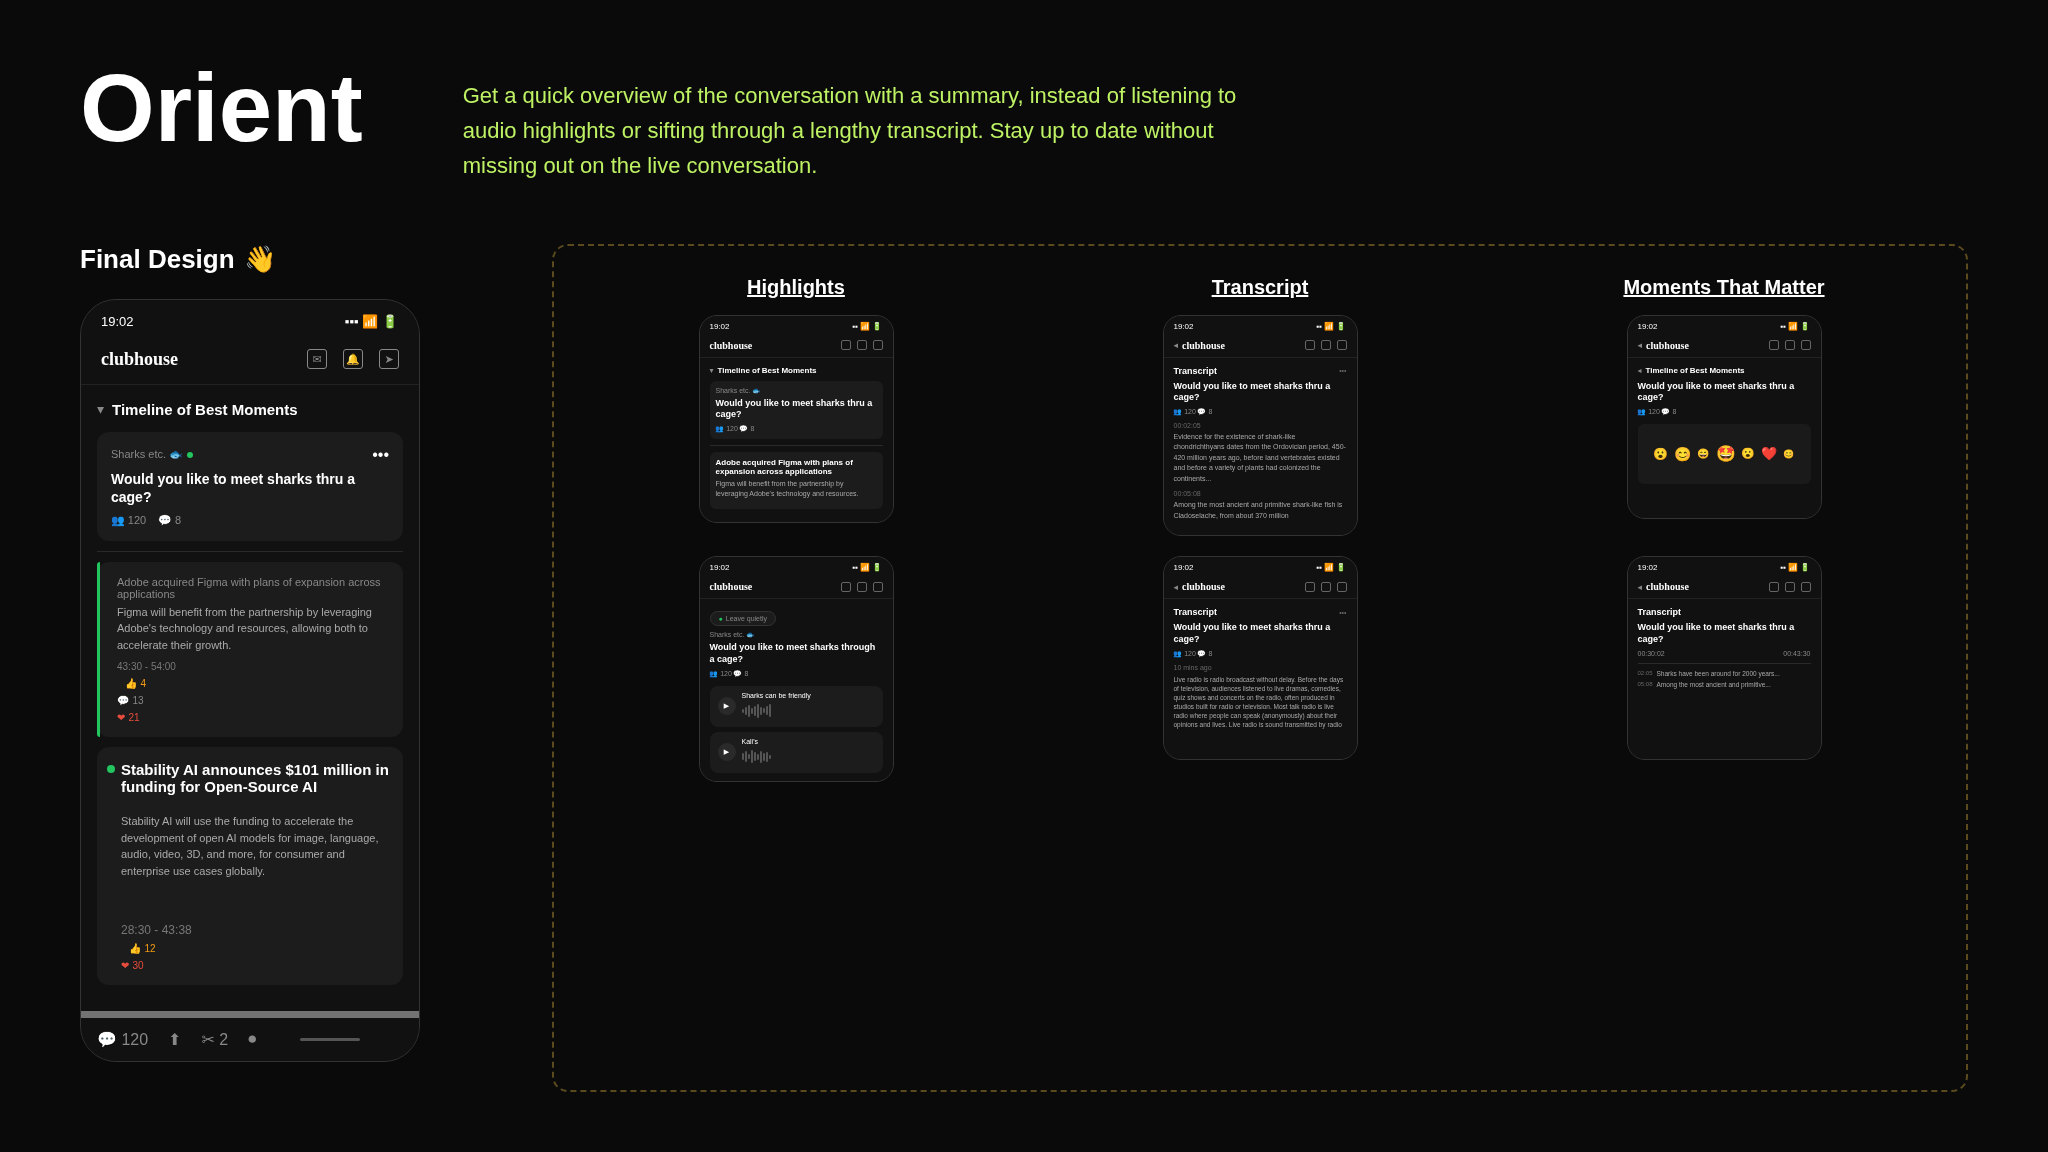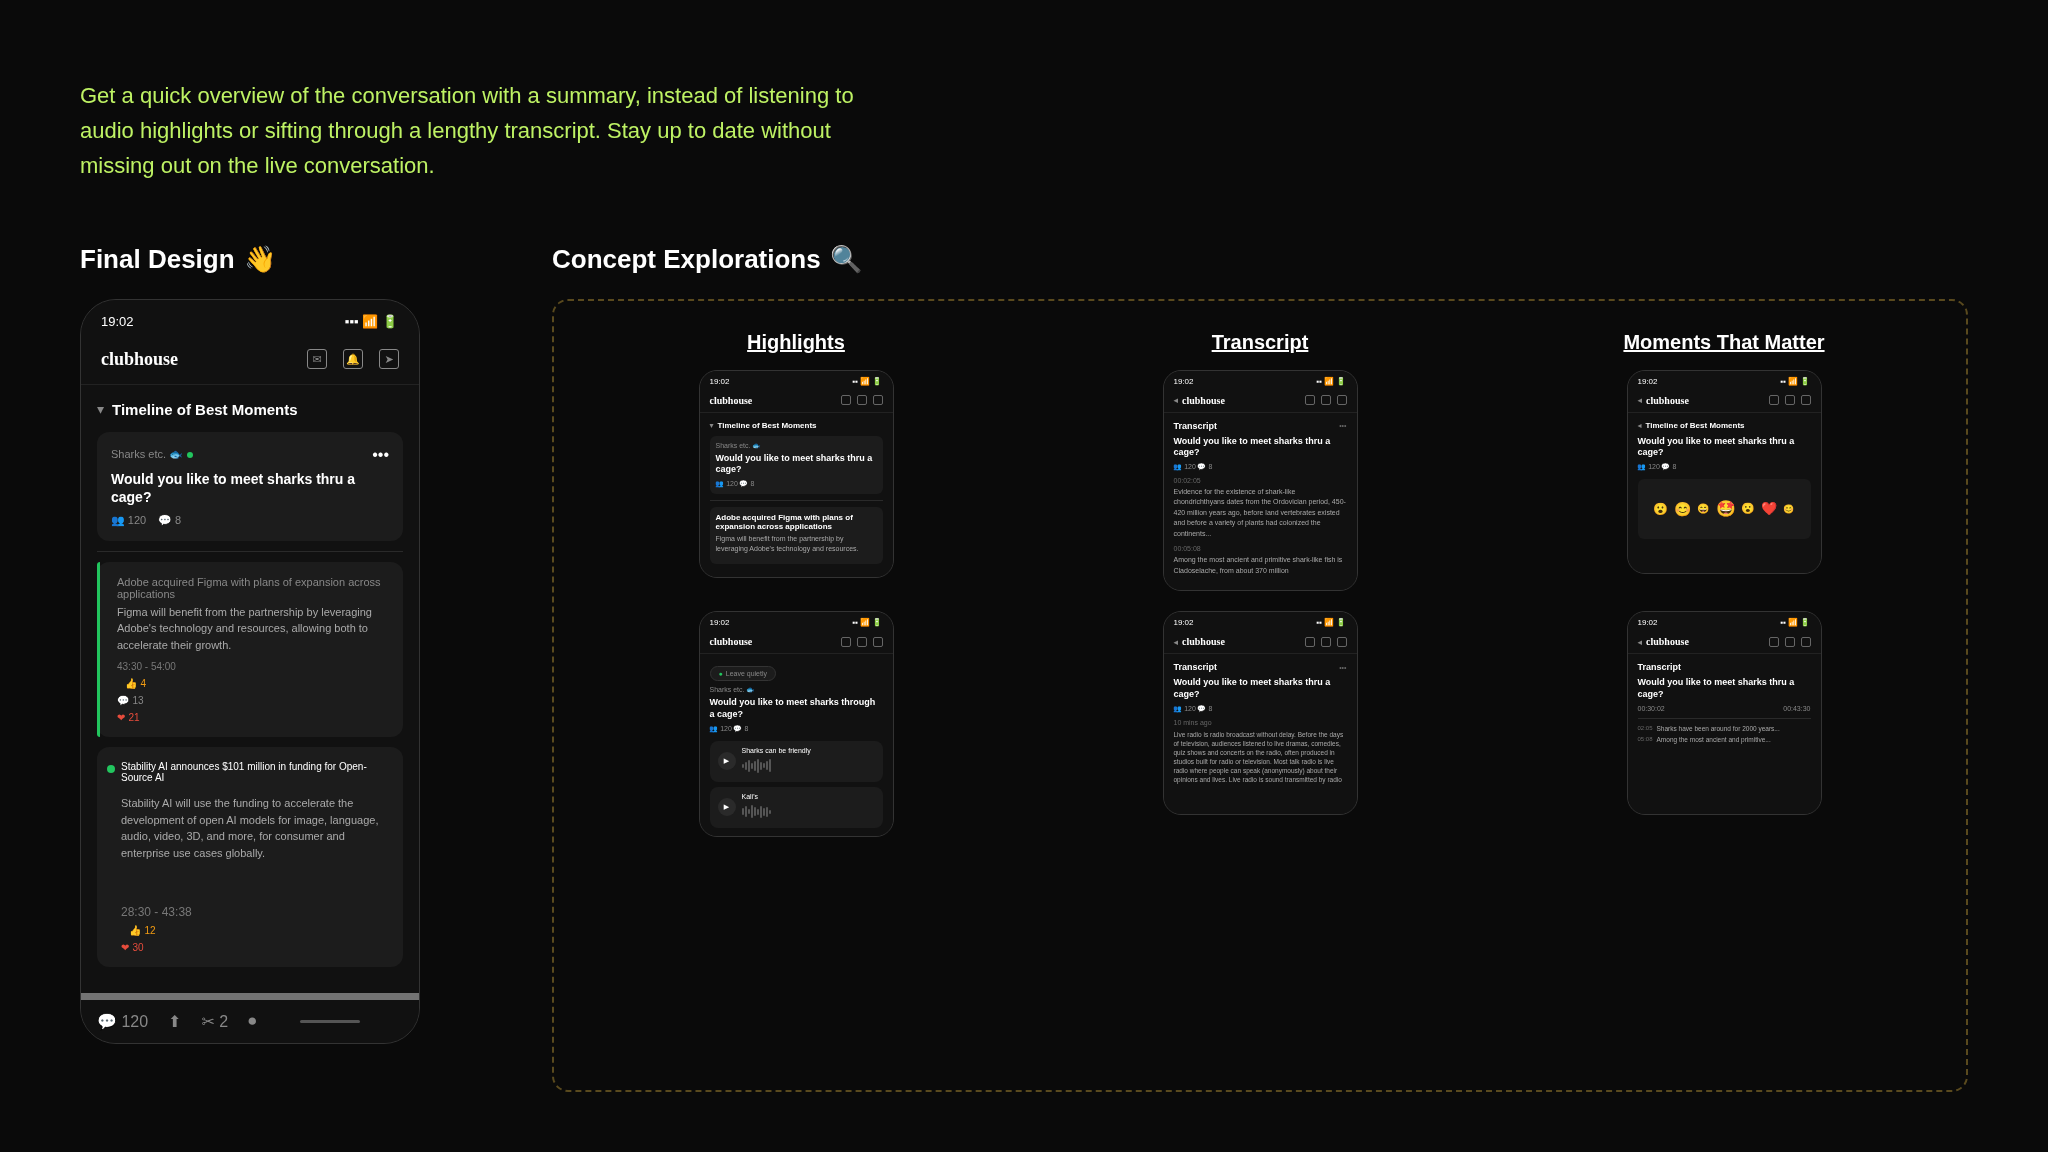--- a/index.html
+++ b/index.html
@@ -551,20 +551,21 @@
       color: #aaa;
       line-height: 1.3;
     }
   </style>
 </head>
 <body>
 
 <div class="page-container">
 
   <div class="header">
+    <h1 class="orient-title">Orient</h1>
     <p class="header-description">Get a quick overview of the conversation with a summary, instead of listening to audio highlights or sifting through a lengthy transcript. Stay up to date without missing out on the live conversation.</p>
   </div>
 
   <div class="main-content">
 
     <div class="final-design">
       <div class="section-label">
         <span>Final Design</span>
         <span>👋</span>
       </div>
@@ -624,21 +625,21 @@
                 <span class="room-tag">💬 <span>13</span></span>
                 <span class="room-tag tag-heart">❤ <span>21</span></span>
               </div>
             </div>
           </div>
 
           <div class="room-card-highlight">
             <div style="position: relative;">
               <div style="width: 8px; height: 8px; background: #22c55e; border-radius: 50%; position: absolute; left: -4px; top: 4px;"></div>
               <div style="padding-left: 10px;">
-                <div class="room-source" style="margin-bottom: 12px; font-size: 10px; color: #fff; font-weight: 400;">
+                <div class="room-source" style="margin-bottom: 18px; font-size: 15px; color: #fff; font-weight: 700;">
                   <span>Stability AI announces $101 million in funding for Open-Source AI</span>
                 </div>
                 <div class="room-summary">Stability AI will use the funding to accelerate the development of open AI models for image, language, audio, video, 3D, and more, for consumer and enterprise use cases globally.</div>
                 <div class="room-tags">
                   <span style="font-size: 12px; color: #777; margin-top: 36px;">28:30 - 43:38</span>
                   <span style="margin-left: 8px;" class="room-tag tag-thumbs">👍 <span>12</span></span>
                   <span class="room-tag tag-heart">❤ <span>30</span></span>
                 </div>
               </div>
             </div>
@@ -651,24 +652,20 @@
             <span>⬆</span>
             <span>✂ <span>2</span></span>
             <span>⏺</span>
           </div>
           <div style="width: 60px; height: 3px; background: #555; border-radius: 2px; margin: 0 auto;"></div>
         </div>
       </div>
     </div>
 
     <div class="concept-explorations">
-      <div class="concept-label">
-        <span>Concept Explorations</span>
-        <span>🔍</span>
-      </div>
 
       <div class="dashed-border-container">
 
         <div class="concept-columns">
 
           <div class="concept-column">
             <span class="concept-col-label">Highlights</span>
             <div class="mini-phone">
               <div class="mini-status">
                 <span>19:02</span>

